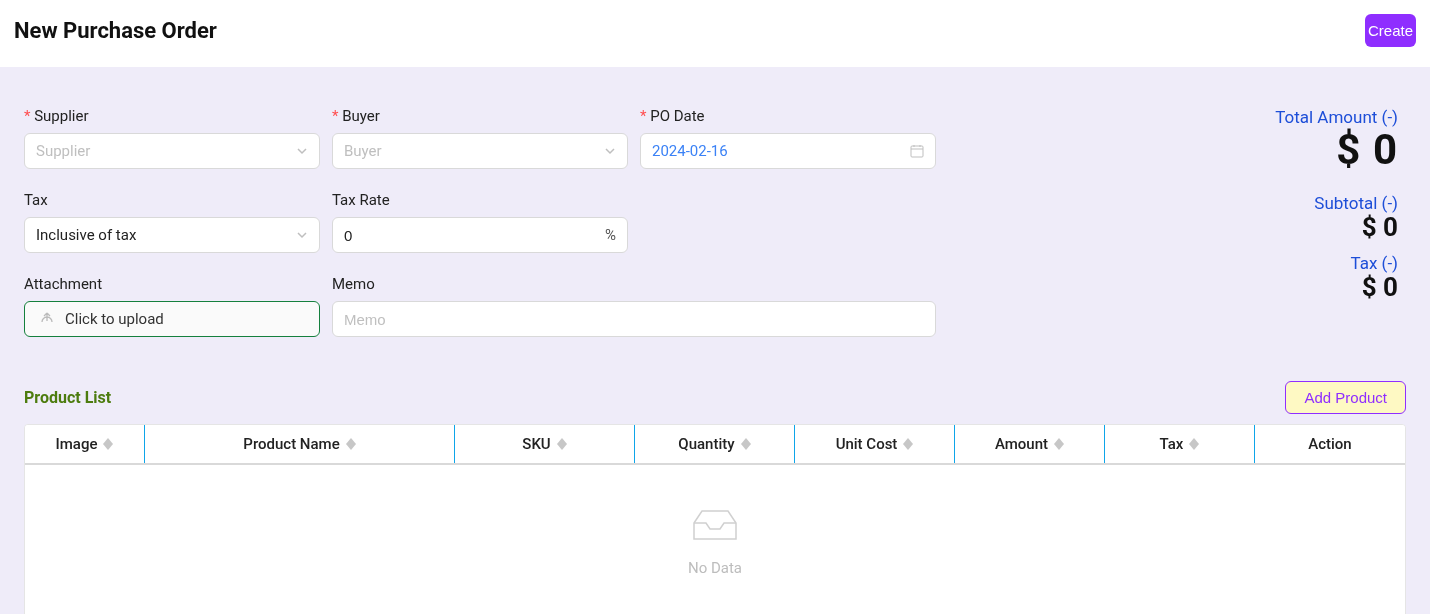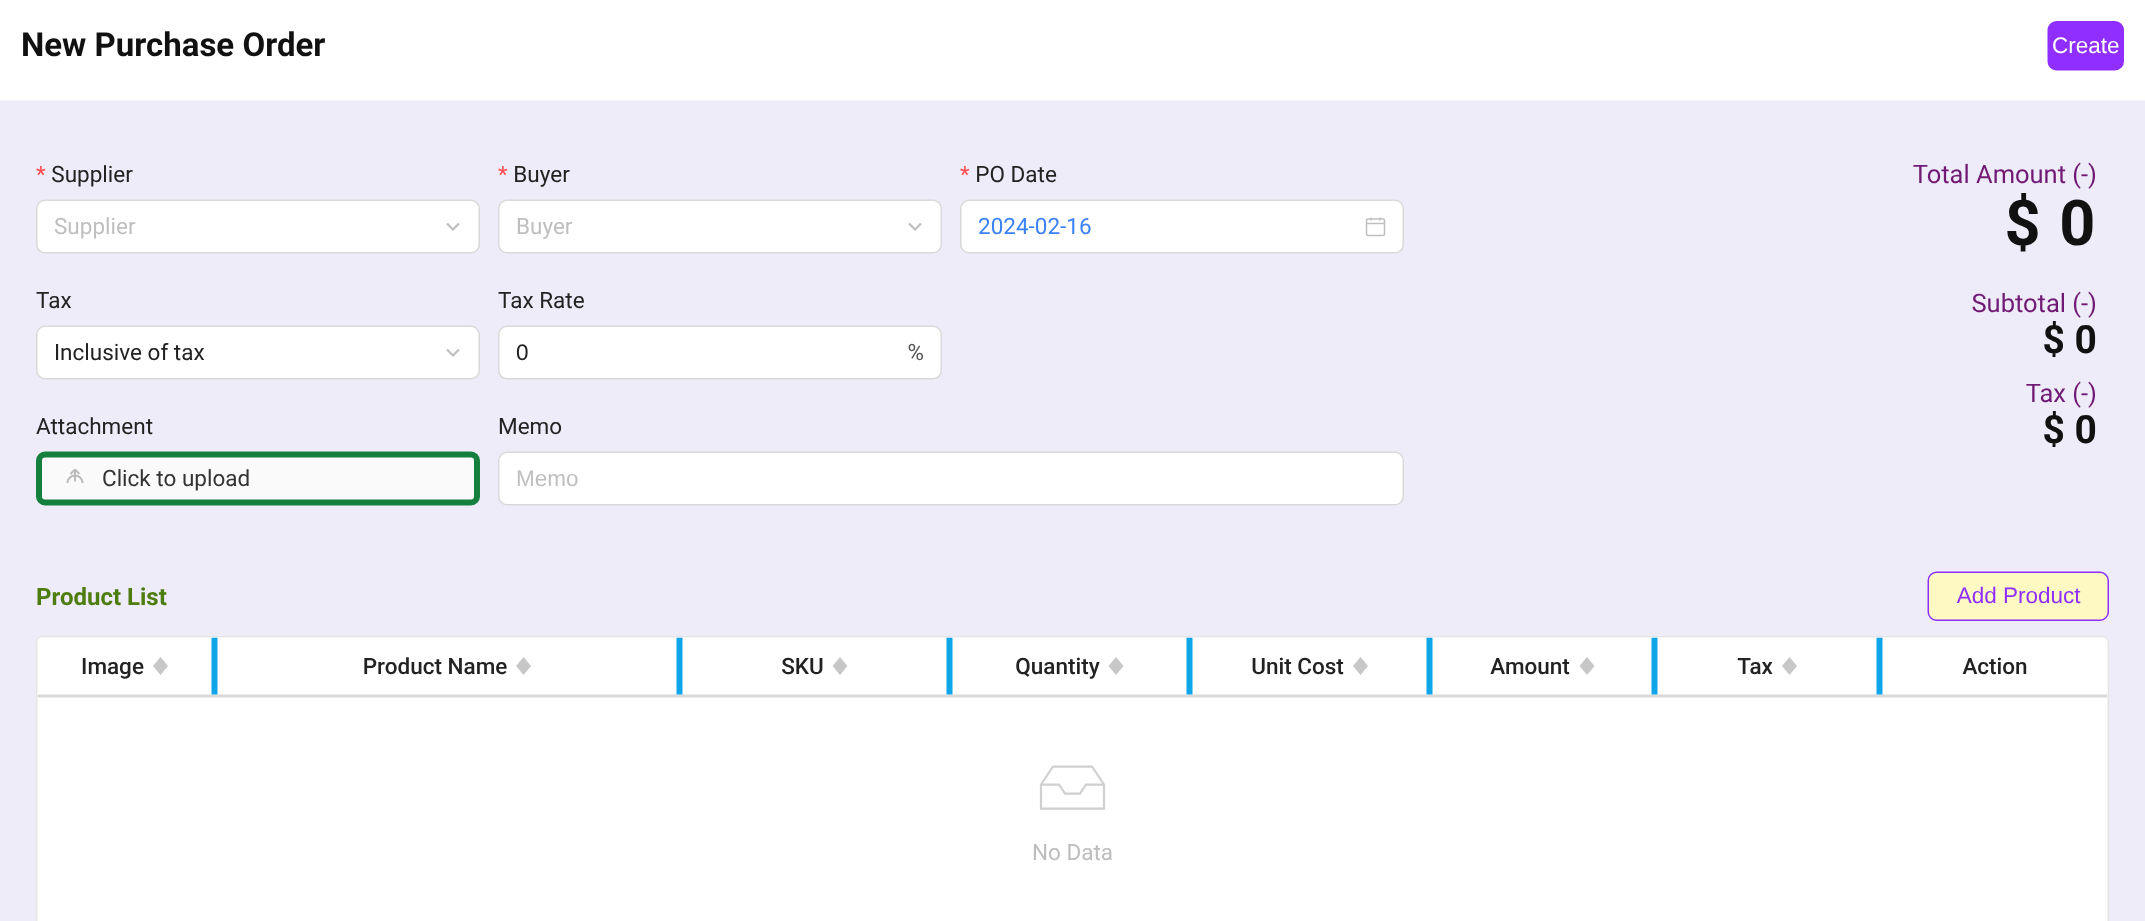--- a/index.html
+++ b/index.html
@@ -87,33 +87,33 @@
     border: none; outline: none; width: 100%; height: 100%;
     font-size: 15px; background: transparent; color: #222;
   }
   .input input::placeholder { color: #bfbfbf; }
   .suffix { color: #555; font-size: 15px; margin-left: 6px; }
   .date-input .date-val { flex: 1; color: #3b82f6; }
   .calendar-icon { width: 14px; height: 14px; color: #bfbfbf; }
   .upload {
     width: 100%; height: 36px;
     background: #fafafa;
-    border: 4px solid #15803d;
+    border: 1px solid #15803d;
     border-radius: 6px;
     display: flex; align-items: center;
     padding: 0 14px;
     cursor: pointer;
     color: #333;
     font-size: 15px;
     gap: 10px;
   }
   .upload-icon { width: 16px; height: 16px; color: #bbb; }
 
   .summary-group { margin-bottom: 20px; }
-  .summary-label { font-size: 17px; color: #701a75; }
+  .summary-label { font-size: 17px; color: #1d4ed8; }
   .summary-value-lg { font-size: 42px; font-weight: 700; color: #111; letter-spacing: 1px; line-height: 1.1; }
   .summary-value-md { font-size: 26px; font-weight: 700; color: #111; line-height: 1.15; }
 
   .list-header {
     display: flex; justify-content: space-between; align-items: center;
     margin-top: 22px; margin-bottom: 10px;
   }
   .list-title { font-size: 16px; font-weight: 700; color: #4d7c0f; }
   .btn-outline {
     background: #fef9c3;
@@ -137,21 +137,21 @@
     border-bottom: 2px solid #d9d9d9;
   }
   .th {
     padding: 10px 12px;
     font-size: 15px;
     font-weight: 500;
     color: #222;
     display: flex;
     align-items: center;
     justify-content: center;
-    border-right: 4px solid #0ea5e9;
+    border-right: 1px solid #0ea5e9;
     position: relative;
     gap: 6px;
   }
   .th:last-child { border-right: none; }
   .sorter {
     display: inline-flex; flex-direction: column; line-height: 0;
   }
   .sorter svg { width: 10px; height: 6px; color: #c7c7c7; }
   .col-image   { flex: 0 0 120px; }
   .col-name    { flex: 1 1 auto; }

